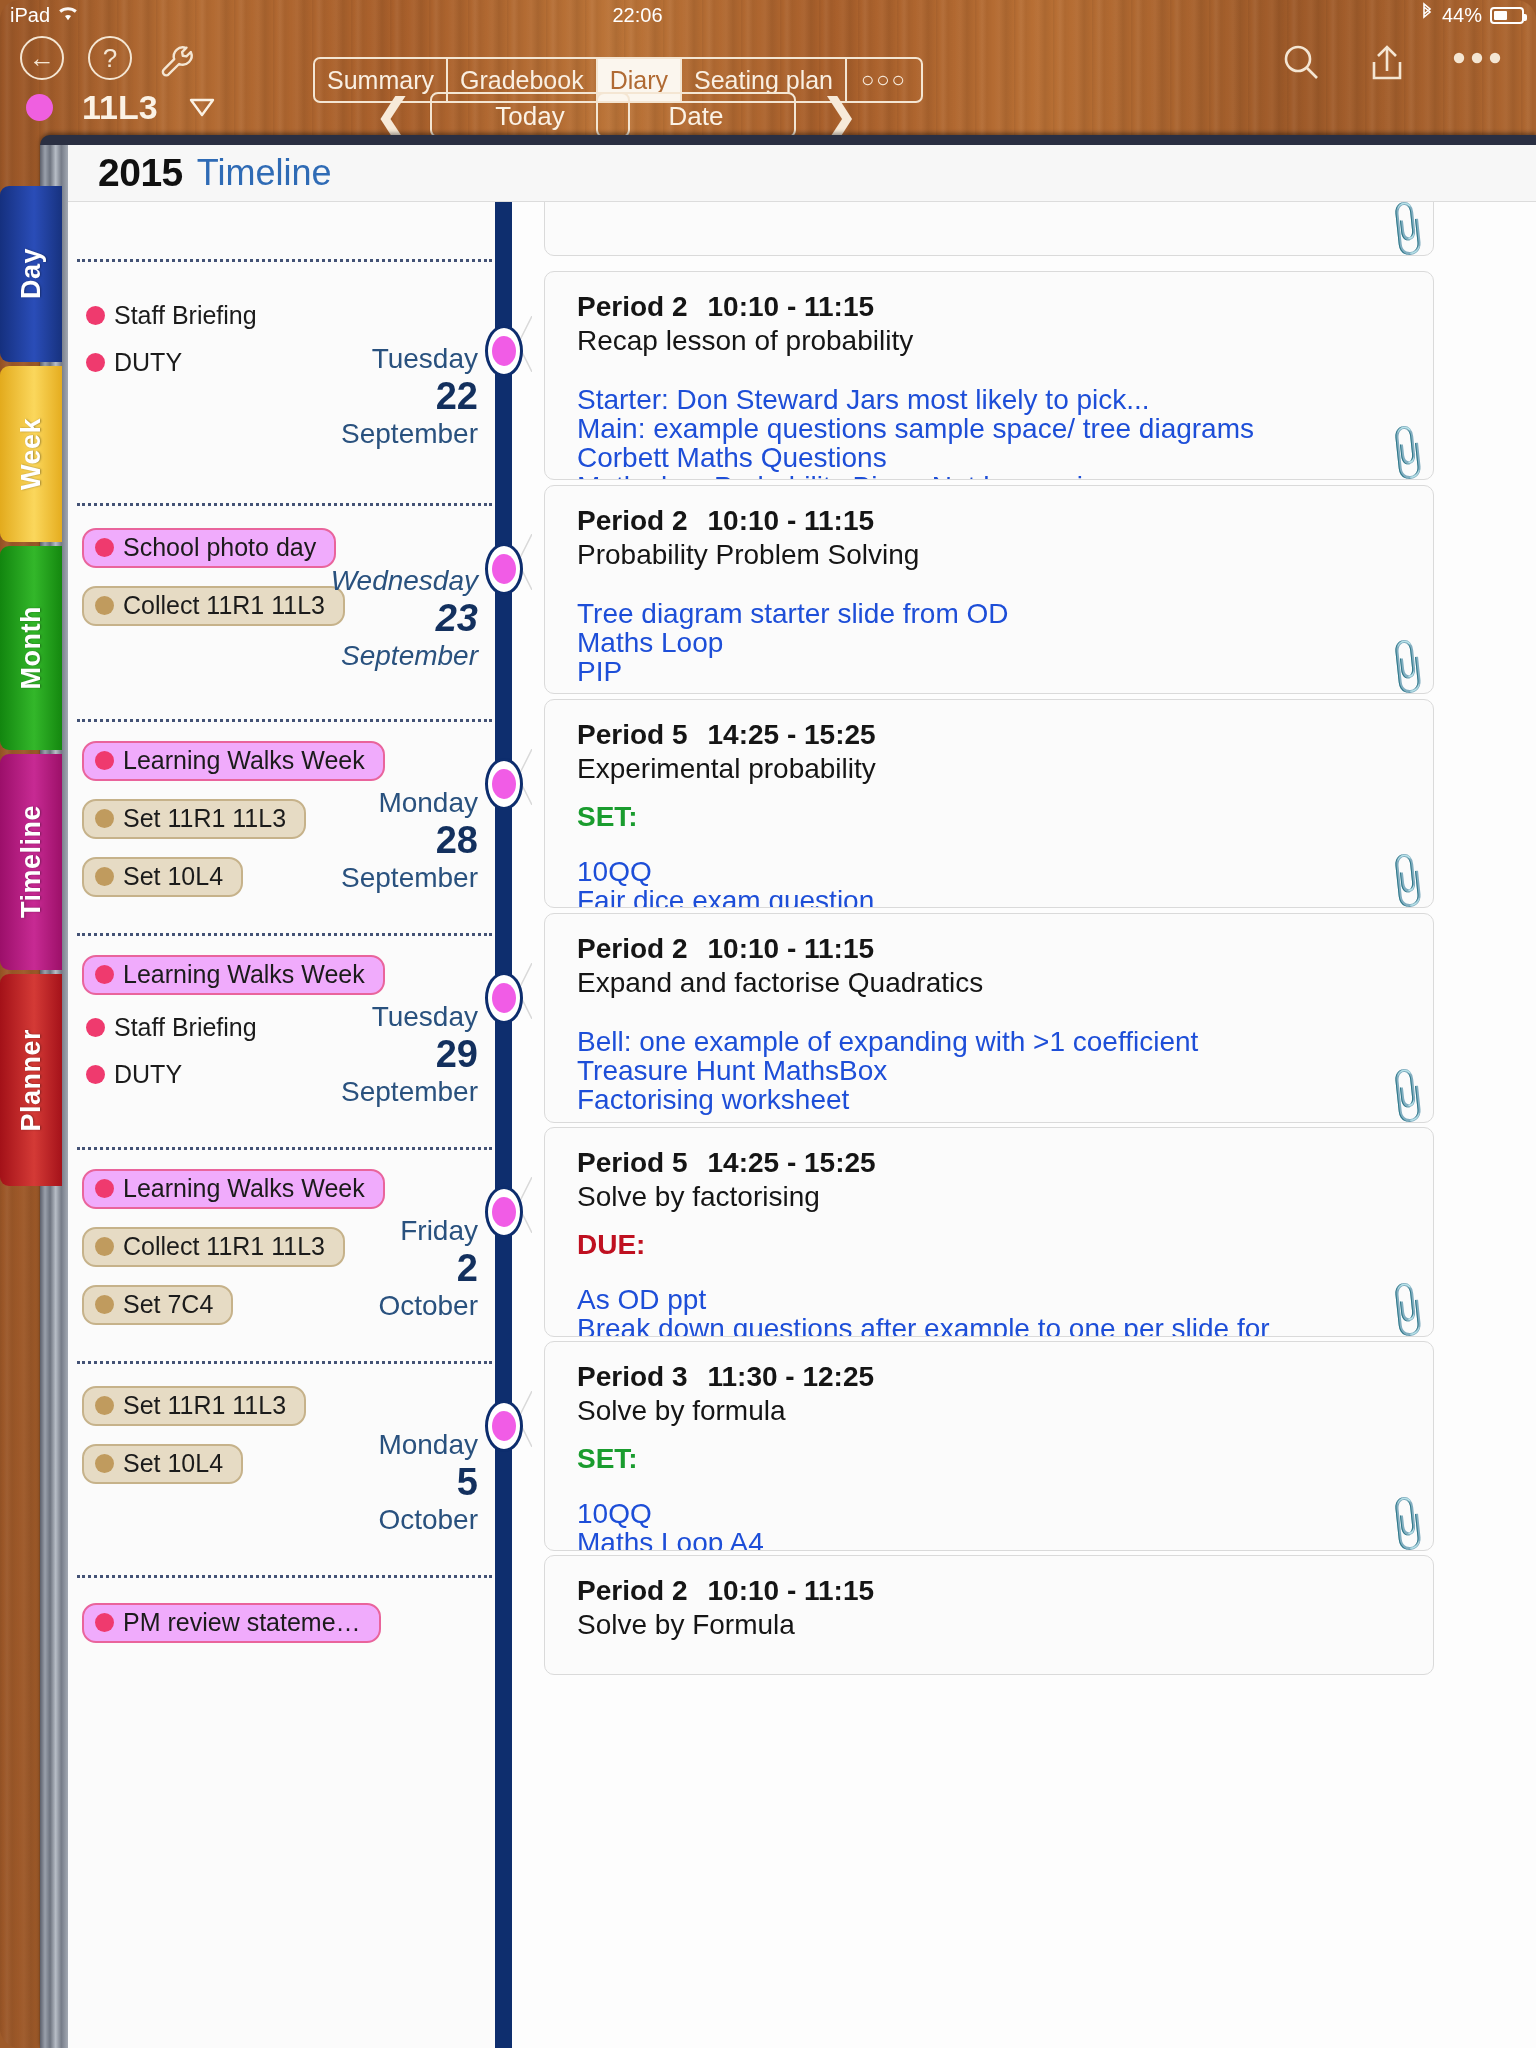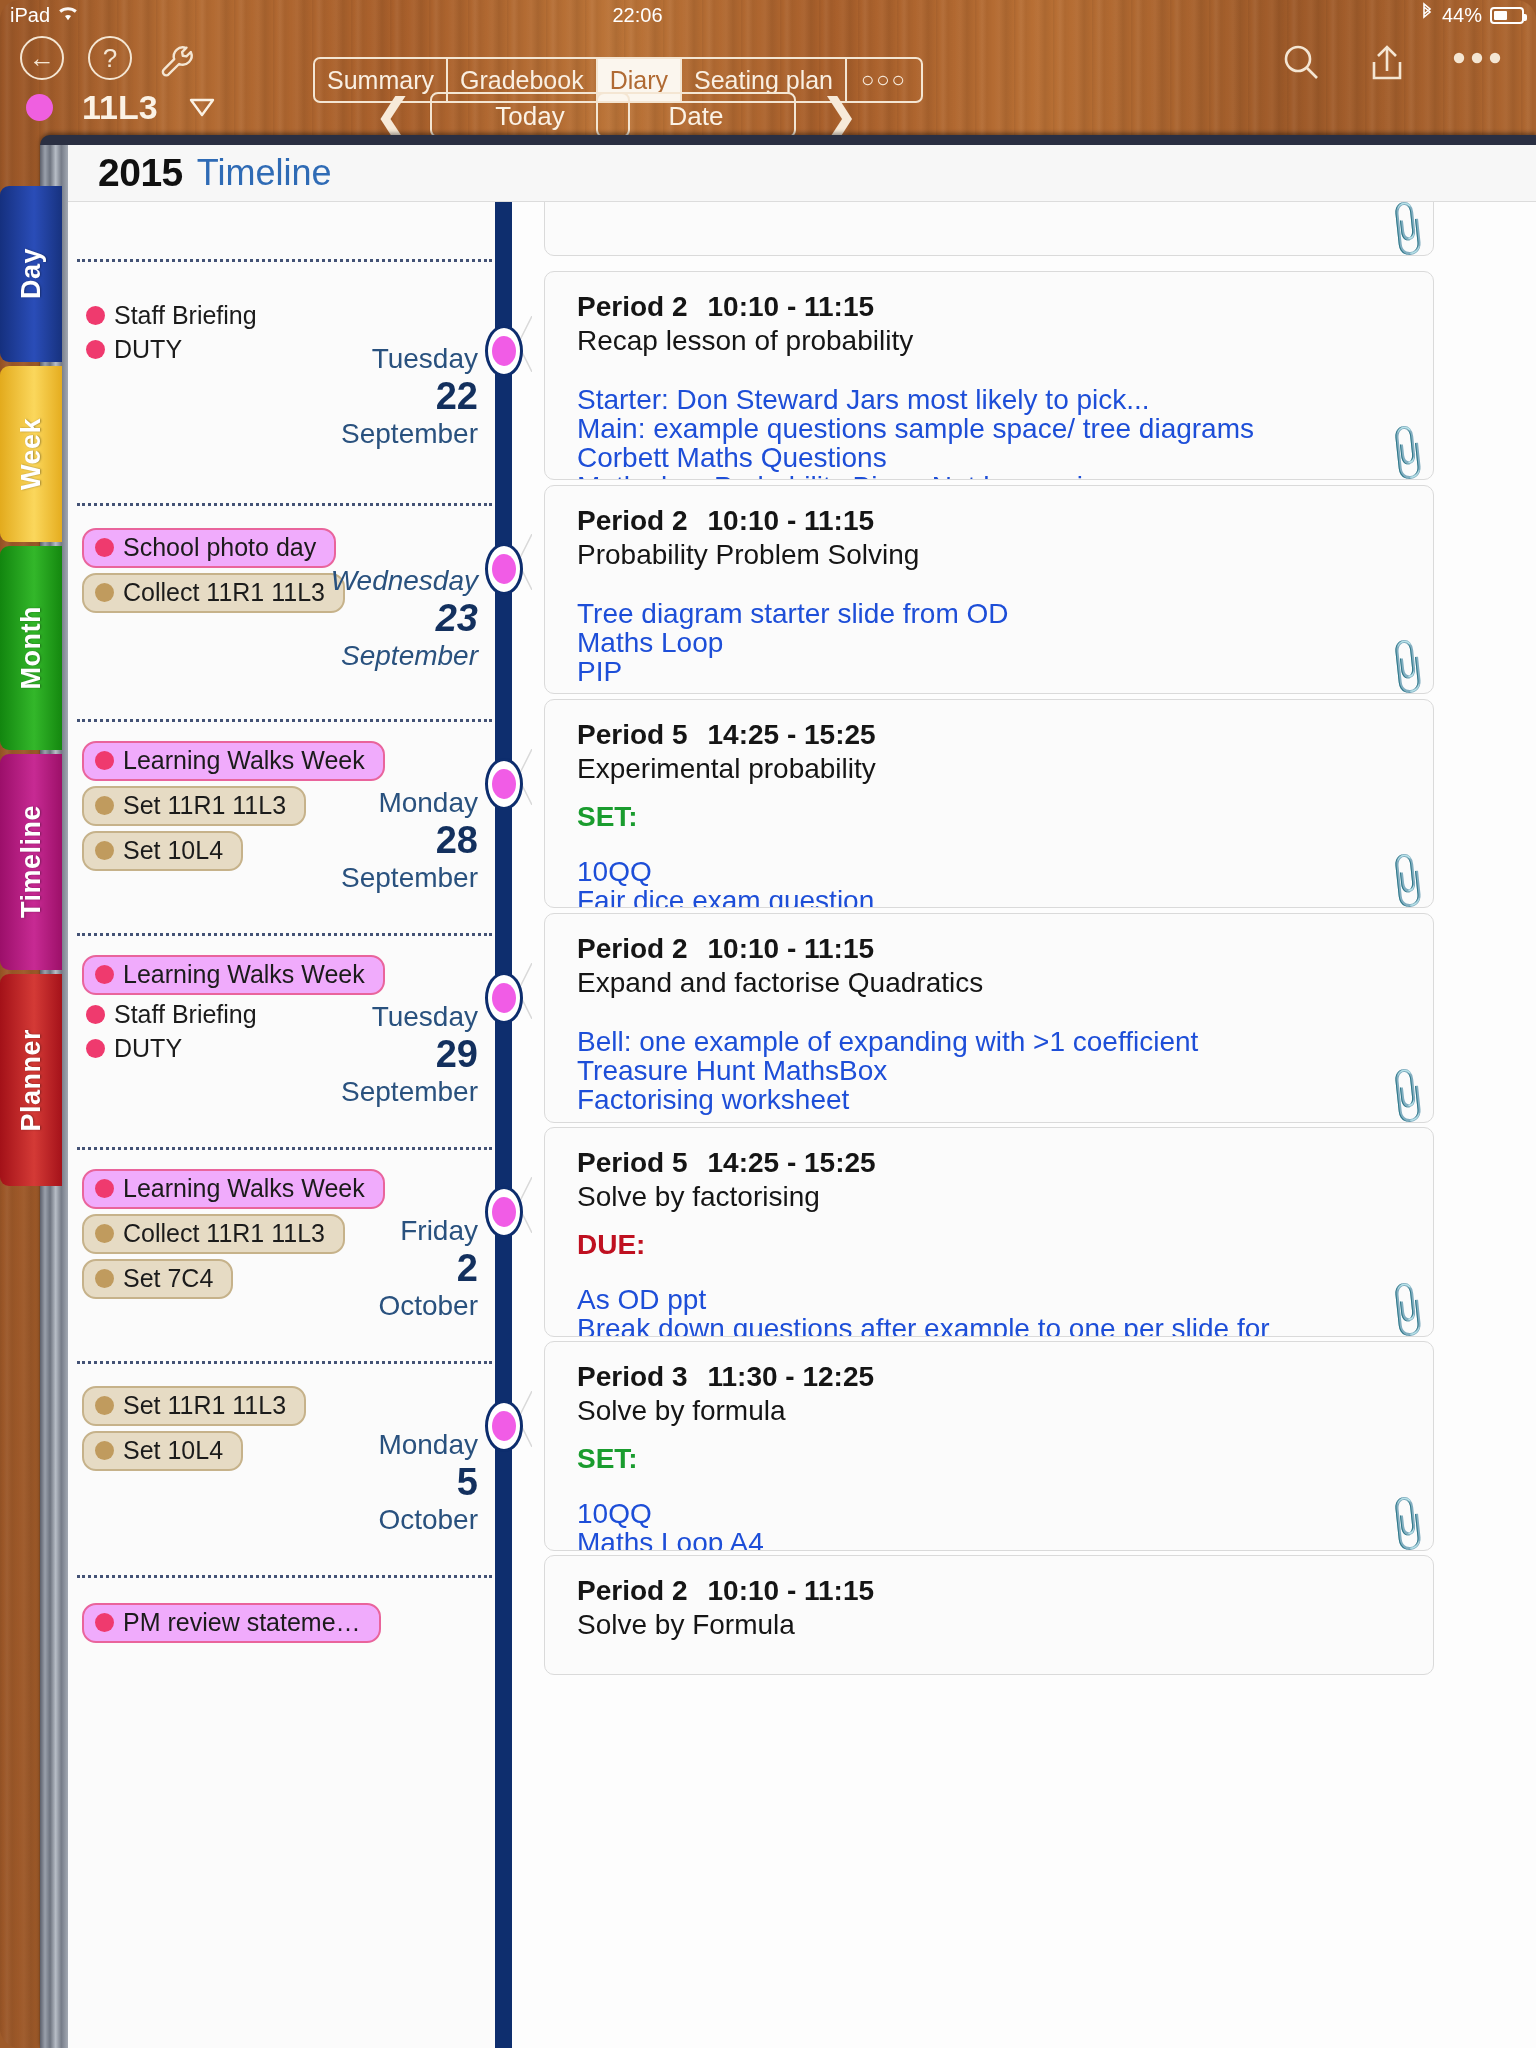--- a/index.html
+++ b/index.html
@@ -121,21 +121,21 @@
   }
   .rail {
     position: absolute; left: 427px; top: 0; width: 17px; height: 100%;
     background: #0e2e6e;
   }
   .dayrow { position: absolute; left: 0; width: 430px; }
   .dotted-sep {
     position: absolute; left: 9px; width: 415px; height: 0;
     border-top: 3px dotted #23355e; opacity: .85;
   }
-  .tagstack { position: absolute; left: 14px; display: flex; flex-direction: column; gap: 5px; align-items: flex-start; }
+  .tagstack { position: absolute; left: 14px; display: flex; flex-direction: column; gap: 18px; align-items: flex-start; }
   .tag-plain { display: flex; align-items: center; gap: 9px; font-size: 25px; color: #1b1b1b; padding-left: 4px; }
   .pill {
     display: flex; align-items: center; gap: 9px; font-size: 25px; color: #1b1b1b;
     padding: 3px 18px 4px 11px; border-radius: 14px; white-space: nowrap;
   }
   .pill.pink { background: #f0abfc; border: 2px solid #e9649c; }
   .pill.tan  { background: #e6dbc4; border: 2px solid #c6b28a; }
   .dot { width: 19px; height: 19px; border-radius: 50%; flex: none; }
   .dot.pink { background: #ef3a6e; }
   .dot.tan  { background: #c09b5e; }

